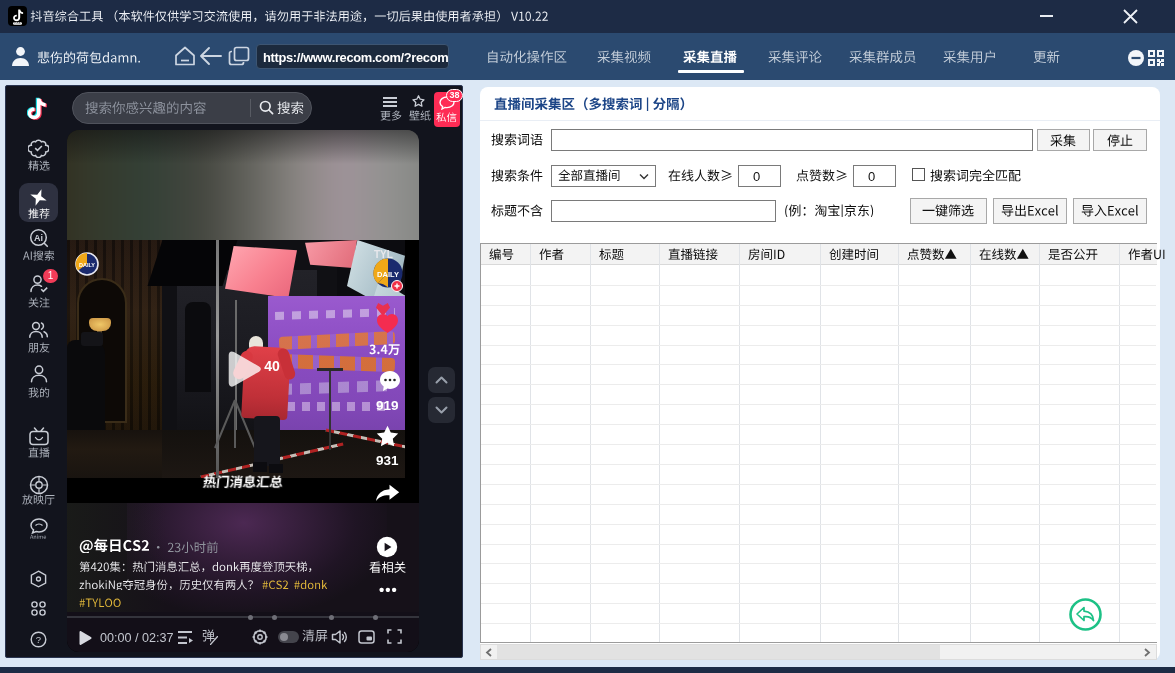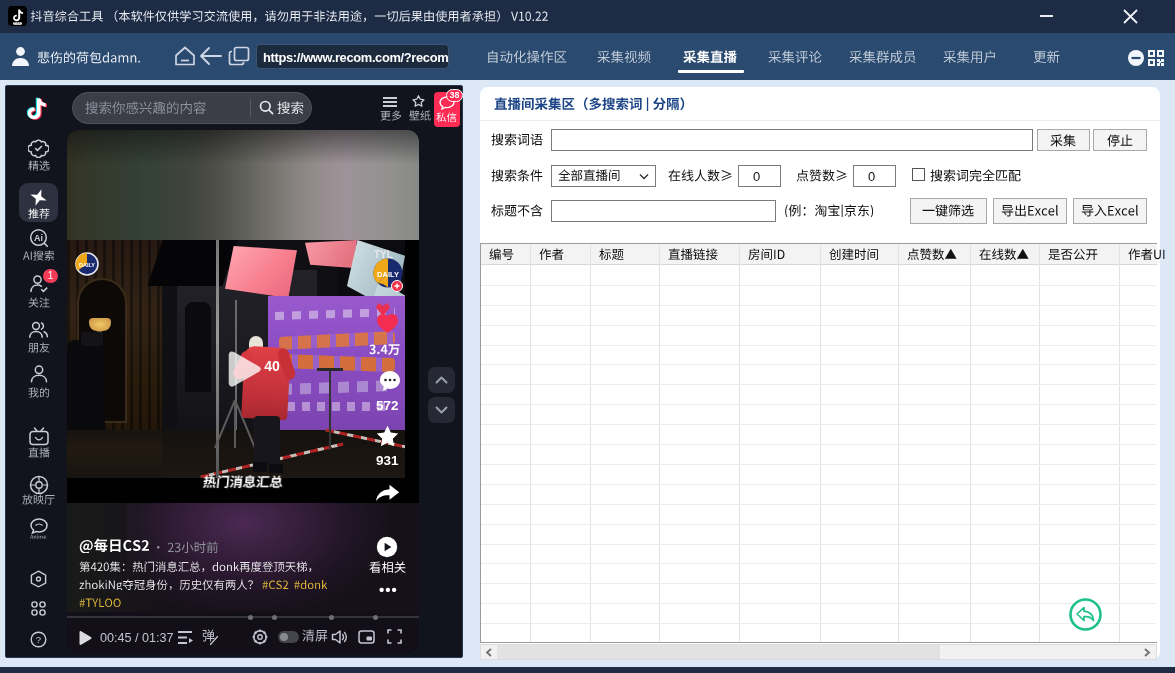--- a/index.html
+++ b/index.html
@@ -513,21 +513,21 @@
     </svg>
   </div>
 <svg class="a" style="left:379px;top:370px" width="22" height="22" viewBox="0 0 22 22">
     <path d="M11 1C5.5 1 1 4.9 1 9.7c0 2.7 1.4 5.1 3.7 6.7L4 21l4.5-2.4c.8.2 1.6.3 2.5.3 5.5 0 10-3.9 10-8.7S16.5 1 11 1z" fill="#fff"></path>
     <g fill="#222">
       <circle cx="6.5" cy="10" r="1.3"></circle>
       <circle cx="11" cy="10" r="1.3"></circle>
       <circle cx="15.5" cy="10" r="1.3"></circle>
     </g>
   </svg>
-<div class="a" style="left:376px;top:398px;font-size:13.5px;color:#fff;font-weight:bold;white-space:nowrap;">572</div>
+<div class="a" style="left:376px;top:398px;font-size:13.5px;color:#fff;font-weight:bold;white-space:nowrap;">919</div>
 <svg class="a" style="left:376px;top:425px" width="23" height="22" viewBox="0 0 23 22">
     <path d="M11.5 0.8 14.8 7.5 22.2 8.6 16.8 13.8 18.1 21.2 11.5 17.7 4.9 21.2 6.2 13.8 0.8 8.6 8.2 7.5Z" fill="#fff"></path>
   </svg>
 <div class="a" style="left:376px;top:453px;font-size:13.5px;color:#fff;font-weight:bold;white-space:nowrap;">931</div>
 <svg class="a" style="left:375px;top:484px" width="25" height="19" viewBox="0 0 25 19">
     <path d="M14.5 5.2V0.8L24.2 8.3 14.5 15.8v-4.6C8 11 4 13 1 17 2.2 10 6.5 5.8 14.5 5.2z" fill="#fff"></path>
   </svg>
 <div class="a" style="left:372px;top:509px;font-size:13.5px;color:#fff;font-weight:bold;white-space:nowrap;">1522</div>
 <div class="a" style="left:203px;top:475px;transform:skewX(-6deg);filter:drop-shadow(1.2px 1.2px 0 #1a1a1a)">
     <svg class="tx" style="" width="79.8" height="13.3" viewBox="0 -11.7 79.8 13.3">
@@ -586,21 +586,21 @@
 <div class="a" style="left:379px;top:581px;color:#fff;font-size:15px;font-weight:bold;letter-spacing:1px;font-family:'Liberation Sans'">•••</div>
 <div class="a" style="left:67px;top:612px;width:352px;height:40px;background:#130f18;border-radius:0 0 12px 12px"></div>
 <div class="a" style="left:67px;top:616px;width:352px;height:2px;background:#34343c"></div>
 <div class="a" style="left:248px;top:614.5px;width:5px;height:5px;background:#6e6e76;border-radius:50%"></div>
 <div class="a" style="left:272px;top:614.5px;width:5px;height:5px;background:#6e6e76;border-radius:50%"></div>
 <div class="a" style="left:329px;top:614.5px;width:5px;height:5px;background:#6e6e76;border-radius:50%"></div>
 <div class="a" style="left:373px;top:614.5px;width:5px;height:5px;background:#6e6e76;border-radius:50%"></div>
 <svg class="a" style="left:78px;top:630px" width="14" height="16" viewBox="0 0 14 16">
     <path d="M1.5 2.2c0-1 .7-1.4 1.6-.9l9.8 5.8c.9.5.9 1.3 0 1.8L3.1 14.7c-.9.5-1.6.1-1.6-.9z" fill="#d8dae0"></path>
   </svg>
-<div class="a" style="left:100px;top:630.5px;font-size:12.6px;color:#c3c6ce;font-weight:normal;white-space:nowrap;">00:45 / 01:37</div>
+<div class="a" style="left:100px;top:630.5px;font-size:12.6px;color:#c3c6ce;font-weight:normal;white-space:nowrap;">00:00 / 02:37</div>
 <svg class="a" style="left:177px;top:630px" width="16" height="15" viewBox="0 0 16 15">
     <path d="M1 2h14M1 7.5h9M1 13h9" stroke="#c3c6ce" stroke-width="1.8"></path>
     <path d="M12 10.5 16 13l-4 2.5z" fill="#c3c6ce" transform="translate(0,-2.5)"></path>
   </svg>
 <div class="a" style="left:202px;top:629px">
     <svg class="tx" style="" width="13.0" height="13.0" viewBox="0 -11.4 13.0 13.0">
       <path fill="#c3c6ce" d="M5.9 -10.5C6.4 -9.8 6.9 -8.9 7.2 -8.4L8 -8.8C7.7 -9.4 7.2 -10.2 6.7 -10.8ZM0.9 -7.4C0.9 -6.2 0.9 -4.6 0.8 -3.6H3.5C3.3 -1.2 3.2 -0.3 3 -0.1C2.8 0.1 2.7 0.1 2.5 0.1C2.3 0.1 1.6 0.1 1 0C1.2 0.3 1.3 0.7 1.3 1C1.9 1 2.5 1 2.9 1C3.3 0.9 3.5 0.8 3.7 0.6C4.1 0.2 4.3 -1 4.4 -4.1C4.4 -4.2 4.4 -4.5 4.4 -4.5H1.7L1.8 -6.6H4.4V-10.3H0.8V-9.4H3.5V-7.4ZM6.3 -5.4H8.1V-4.1H6.3ZM9.1 -5.4H11V-4.1H9.1ZM6.3 -7.4H8.1V-6.1H6.3ZM9.1 -7.4H11V-6.1H9.1ZM4.6 -2.3V-1.4H8.1V1H9.1V-1.4H12.5V-2.3H9.1V-3.3H11.9V-8.2H10C10.5 -8.9 11 -9.8 11.4 -10.6L10.5 -10.9C10.1 -10.1 9.5 -8.9 9 -8.2H5.4V-3.3H8.1V-2.3Z"></path>
     </svg>
   </div>
 <svg class="a" style="left:210px;top:636px" width="8" height="9" viewBox="0 0 8 9">

